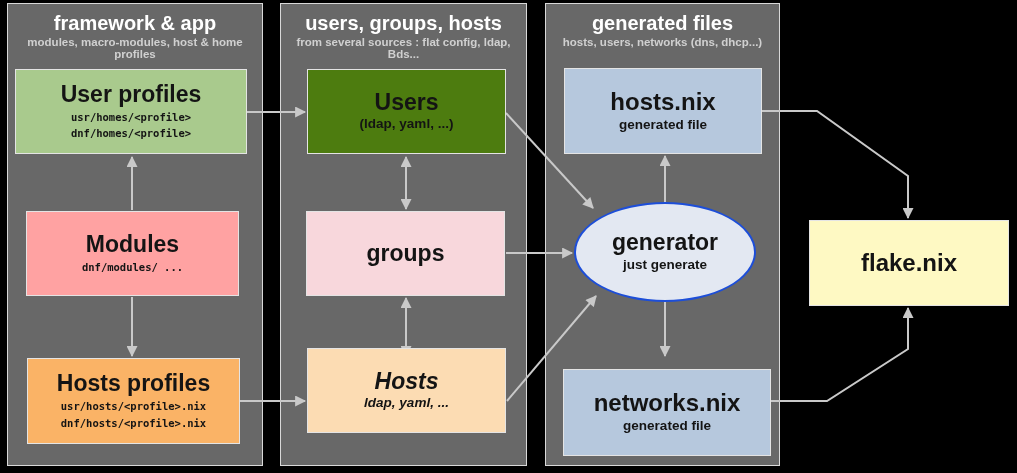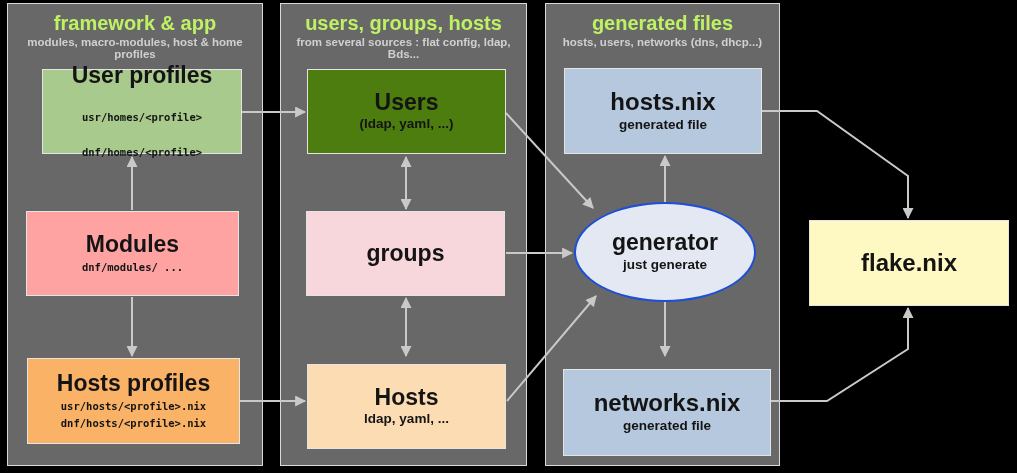--- a/index.html
+++ b/index.html
@@ -19,21 +19,21 @@
     border: 1px solid #d9d9d9;
     box-sizing: border-box;
     z-index: 1;
   }
   #panel-framework { left: 7px;   width: 256px; }
   #panel-sources   { left: 280px; width: 247px; }
   #panel-generated { left: 545px; width: 235px; }
   .panel-title {
     margin-top: 9px;
     text-align: center;
-    color: #bef264;
+    color: #ffffff;
     font-size: 20px;
     font-weight: bold;
     line-height: 1.05;
   }
   .panel-subtitle {
     text-align: center;
     color: #d0d0d0;
     font-size: 11.5px;
     font-weight: bold;
     margin-top: 2px;
@@ -64,26 +64,26 @@
     font-weight: bold;
     line-height: 1.4;
     margin-top: 2px;
   }
   .node-sub {
     font-size: 13.5px;
     font-weight: bold;
     line-height: 1.25;
     margin-top: 1px;
   }
-  #node-user-profiles { left: 42px;  top: 69px;  width: 200px; height: 85px; background: #a9ca8d; gap: 19px; }
+  #node-user-profiles { left: 15px;  top: 69px;  width: 232px; height: 85px; background: #a9ca8d; }
   #node-modules       { left: 26px;  top: 211px; width: 213px; height: 85px; background: #ffa2a2; }
   #node-host-profiles { left: 27px;  top: 358px; width: 213px; height: 86px; background: #fab366; }
   #node-users         { left: 307px; top: 69px;  width: 199px; height: 85px; background: #4d7c0f; }
   #node-groups        { left: 306px; top: 211px; width: 199px; height: 85px; background: #f8d7dc; }
-  #node-hosts         { left: 307px; top: 364px; width: 199px; height: 85px; background: #fcdcb3; }
+  #node-hosts         { left: 307px; top: 348px; width: 199px; height: 85px; background: #fcdcb3; font-style: italic; }
   #node-hosts-nix     { left: 564px; top: 68px;  width: 198px; height: 86px; background: #b6c8dd; }
   #node-networks-nix  { left: 563px; top: 369px; width: 208px; height: 87px; background: #b6c8dd; }
   #node-flake-nix     { left: 809px; top: 220px; width: 200px; height: 86px; background: #fef9c3; }
   #node-generator {
     left: 574px; top: 202px; width: 182px; height: 100px;
     background: #e3e8f2;
     border: 2px solid #1d4ed8;
     border-radius: 50%;
   }
 </style>

